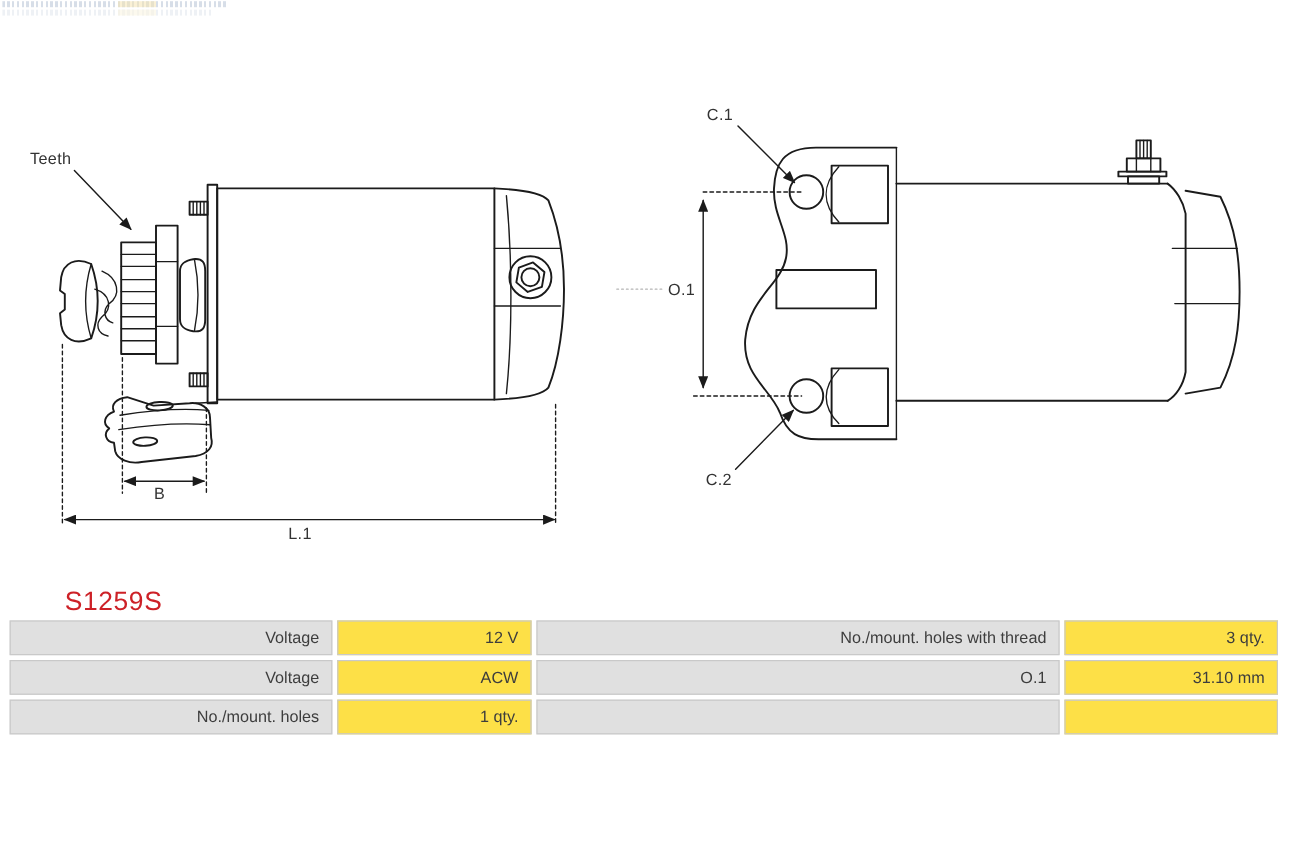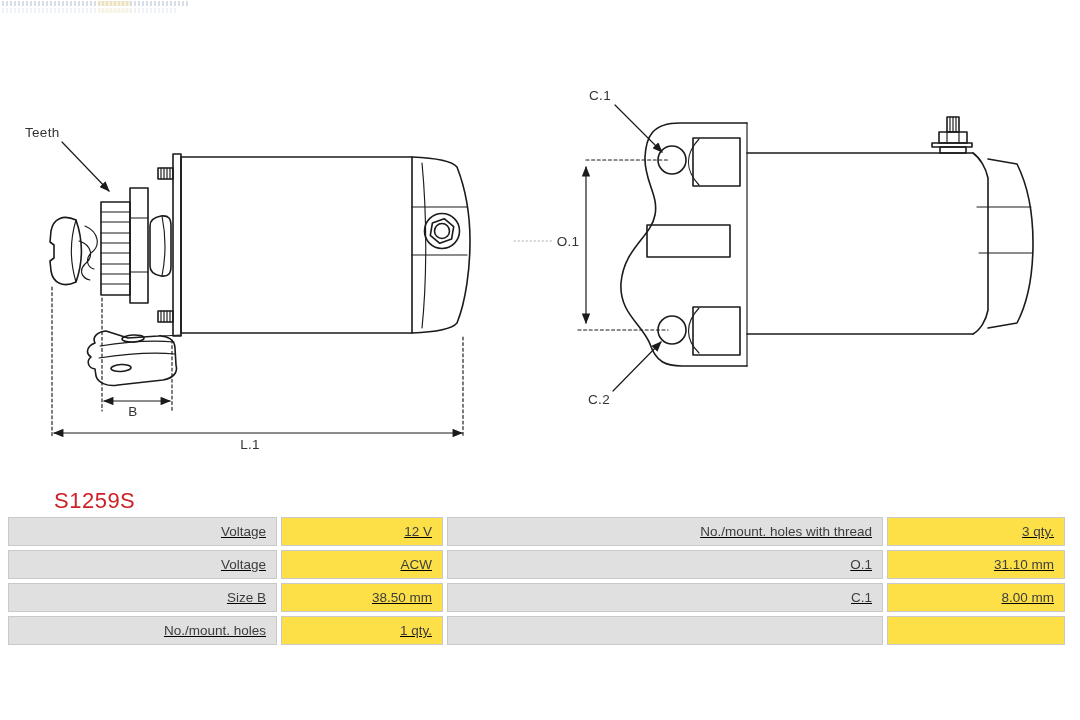--- a/index.html
+++ b/index.html
@@ -22,21 +22,21 @@
   .dim{stroke-width:1.2 !important;}
   .drawing text{fill:#333;font-size:13.5px;font-family:"Liberation Sans",sans-serif;
         letter-spacing:.3px;stroke:none;}
   .mid{text-anchor:middle;}
   #ah path{fill:#1b1b1b;stroke:none;}
   
   .part-number{position:absolute;left:13px;top:488px;margin:0;font-size:22px;font-weight:400;
         letter-spacing:.5px;}
   
   .spec-table{position:absolute;left:4px;top:513px;border-collapse:separate;border-spacing:4px;
-        table-layout:fixed;text-decoration:underline;}
+        table-layout:fixed;}
   .spec-table td{height:29px;box-sizing:border-box;border:1px solid #c9c9c9;
         font-size:13.5px;color:#3d3d3d;text-align:right;padding:0 10px 0 0;
         white-space:nowrap;overflow:hidden;}
   .spec-table td.lbl{background:#e0e0e0;}
   .spec-table td.val{background:#fde047;}
 </style>
 </head>
 <body>
 
 <div class="page">
@@ -153,26 +153,20 @@
           <td class="lbl">No./mount. holes with thread</td>
           <td class="val">3 qty.</td>
         </tr>
         <tr>
           <td class="lbl">Voltage</td>
           <td class="val">ACW</td>
           <td class="lbl">O.1</td>
           <td class="val">31.10 mm</td>
         </tr>
         <tr>
-          <td class="lbl">Size B</td>
-          <td class="val">38.50 mm</td>
-          <td class="lbl">C.1</td>
-          <td class="val">8.00 mm</td>
-        </tr>
-        <tr>
           <td class="lbl">No./mount. holes</td>
           <td class="val">1 qty.</td>
           <td class="lbl"></td>
           <td class="val"></td>
         </tr>
       </tbody>
   </table>
 
 </div>
 

